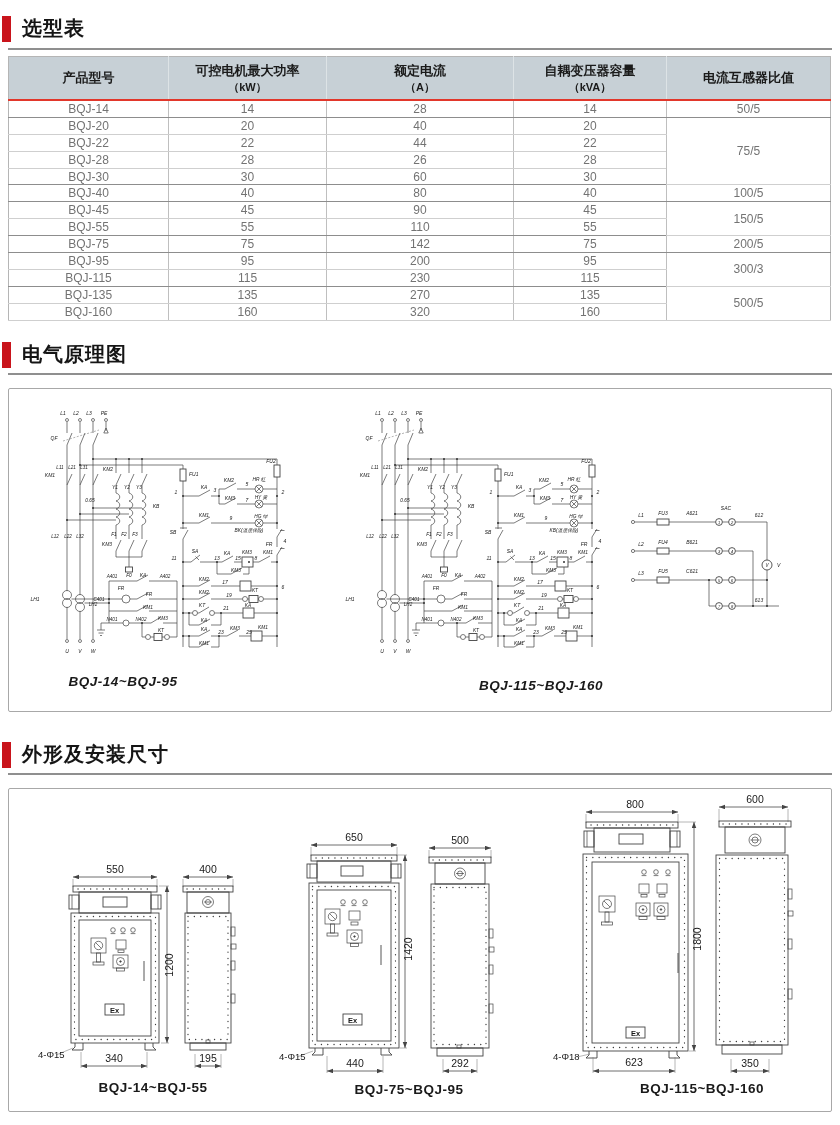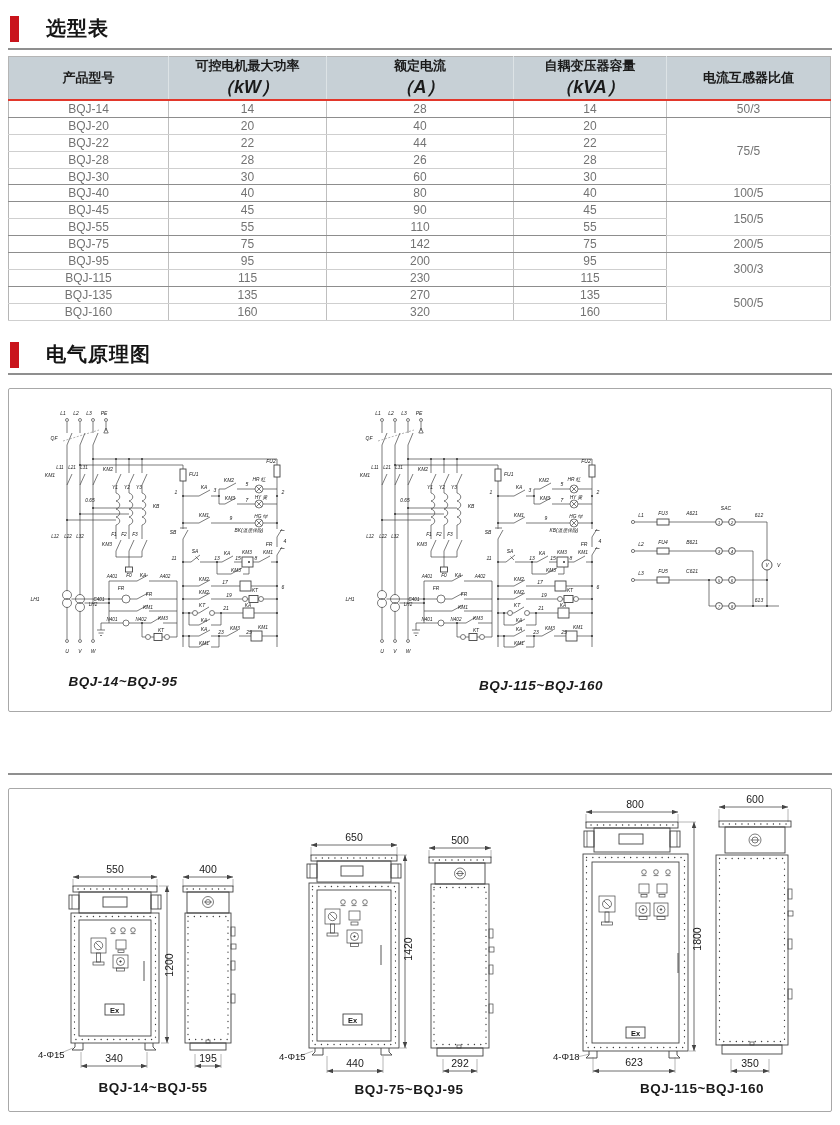--- a/index.html
+++ b/index.html
@@ -1,32 +1,32 @@
 <!DOCTYPE html>
 <html><head>
 <meta charset="utf-8">
 <style>
   html,body{margin:0;padding:0;background:#fff;}
   body{width:840px;height:1125px;font-family:"Liberation Sans","DejaVu Sans",sans-serif;}
   .page{position:relative;width:840px;height:1125px;background:#fff;overflow:hidden;}
-  .sec-head{position:absolute;left:10px;display:flex;align-items:flex-end;gap:27px;height:28px;}
+  .sec-head{position:absolute;left:2px;display:flex;align-items:flex-end;gap:11px;height:28px;}
   .redbar{width:9px;height:26px;background:#c9141c;}
   .sec-title{font-size:20px;font-weight:bold;color:#151515;letter-spacing:1px;}
   .rule{position:absolute;left:8px;width:824px;height:0;border-top:2px solid #8f8f8f;}
   
   #sel-table{position:absolute;left:8px;top:56px;width:730px;border-collapse:collapse;table-layout:fixed;
              border:1px solid #b5b5b5;}
   #sel-table thead th{background:#c7d0d6;height:42px;font-size:13px;font-weight:bold;color:#1a1a1a;
              border-left:1px solid #dde3e6;border-bottom:2px solid #e2372b;padding:0;vertical-align:middle;}
   #sel-table thead th:first-child{border-left:none;}
   #sel-table td{height:15.9px;text-align:center;font-size:12px;color:#737373;padding:0;
              border-left:1px solid #bfbfbf;border-bottom:1px solid #cfcfcf;}
   #sel-table td:first-child{border-left:none;}
   #sel-table tr.gb td{border-bottom:1px solid #8d8d8d;}
-  .h2line{font-weight:bold;font-size:18px;font-style:italic;}
+  .h2line{font-weight:bold;font-size:11px;}
   
   .box{position:absolute;left:8px;width:822px;height:322px;border:1px solid #a8a8a8;background:#fff;border-radius:2px;}
   .box svg{position:absolute;left:0;top:0;}
   
   .w{stroke:#444;fill:none;stroke-width:0.9;}
   .wt{stroke:#444;fill:none;stroke-width:0.7;}
   .dash{stroke:#666;fill:none;stroke-width:0.5;stroke-dasharray:2 1.6;}
   .bolt{stroke:#3c3c3c;stroke-width:1.3;stroke-dasharray:0.1 6.2;stroke-linecap:round;fill:none;}
   .dim{stroke:#4a4a4a;stroke-width:0.8;marker-start:url(#ar);marker-end:url(#ar);}
   .ext{stroke:#7a7a7a;stroke-width:0.55;}
@@ -76,21 +76,21 @@
             <div>电流互感器比值</div>
           </th>
         </tr>
       </thead>
     <tbody>
         <tr class="gb">
           <td>BQJ-14</td>
           <td>14</td>
           <td>28</td>
           <td>14</td>
-          <td rowspan="1">50/3</td>
+          <td rowspan="1">50/5</td>
         </tr>
         <tr>
           <td>BQJ-20</td>
           <td>20</td>
           <td>40</td>
           <td>20</td>
           <td rowspan="4">75/5</td>
         </tr>
         <tr>
           <td>BQJ-22</td>
@@ -524,20 +524,24 @@
           <text x="758" y="178" font-size="4.5" text-anchor="middle">V</text>
           <text x="768" y="178" font-size="5" text-anchor="start">V</text>
         </g>
       <text x="240" y="143" font-size="4.8" text-anchor="middle">BK(温度保险)</text>
       <text x="555" y="143" font-size="4.8" text-anchor="middle">KB(温度保险)</text>
       <text class="cap" x="114" y="297" text-anchor="middle">BQJ-14~BQJ-95</text>
       <text class="cap" x="532" y="301" text-anchor="middle">BQJ-115~BQJ-160</text>
     </svg>
   </div>
 
+  <div class="sec-head" style="top:740px;">
+    <span class="redbar"></span>
+    <span class="sec-title">外形及安装尺寸</span>
+  </div>
   <div class="rule" style="top:773px;"></div>
 
   <div class="box" style="top:788px;">
     <svg width="822" height="322" viewBox="0 0 822 322">
       <defs>
         <marker id="ar" markerWidth="9" markerHeight="7" refX="8" refY="3" orient="auto-start-reverse">
           <path d="M0,0 L8,3 L0,6 z" fill="#444"></path>
         </marker>
       </defs>
 

